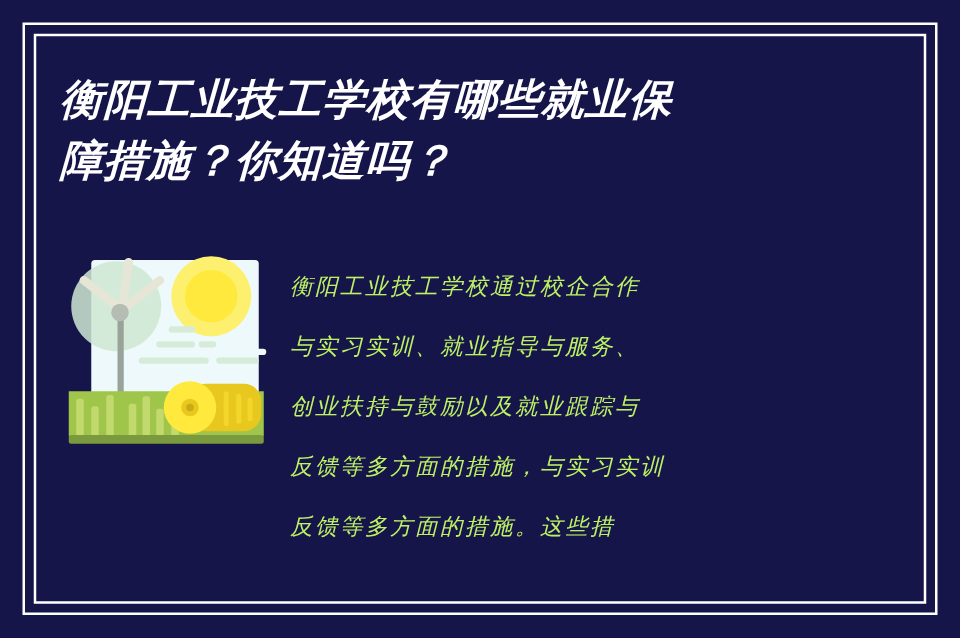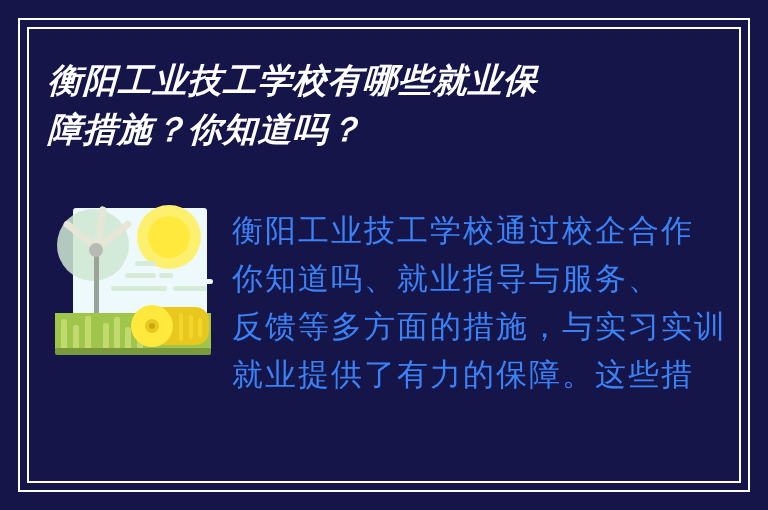--- a/index.html
+++ b/index.html
@@ -220,26 +220,27 @@
   .r3 { left: 143px; bottom: 20px; width: 4px; height: 19px; }
 
   
   .body-block {
     position: absolute;
     left: 232px;
     top: 206px;
     width: 420px;
   }
   .body-line {
-    color: #3b82f6;
-    font-size: 31px;
+    color: #bef264;
+    font-size: 18px;
     line-height: 48px;
     letter-spacing: 2px;
     white-space: nowrap;
     font-family: "DejaVu Serif", "Liberation Serif", serif;
+    font-style: italic;
     font-weight: 500;
   }
 </style>
 </head>
 <body>
 
 <div id="poster">
 
   <div class="frame-outer"></div>
   <div class="frame-inner"></div>
@@ -284,18 +285,19 @@
     <div class="bale-ring r3"></div>
     <div class="bale bale-front"></div>
     <div class="bale-core"></div>
     <div class="bale-core2"></div>
 
     <div class="ill-ground"></div>
   </div>
 
   <div class="body-block">
     <div class="body-line">衡阳工业技工学校通过校企合作</div>
-    <div class="body-line">你知道吗、就业指导与服务、</div>
+    <div class="body-line">与实习实训、就业指导与服务、</div>
+    <div class="body-line">创业扶持与鼓励以及就业跟踪与</div>
     <div class="body-line">反馈等多方面的措施，与实习实训</div>
-    <div class="body-line">就业提供了有力的保障。这些措</div>
+    <div class="body-line">反馈等多方面的措施。这些措</div>
   </div>
 
 </div>
 
 </body></html>

